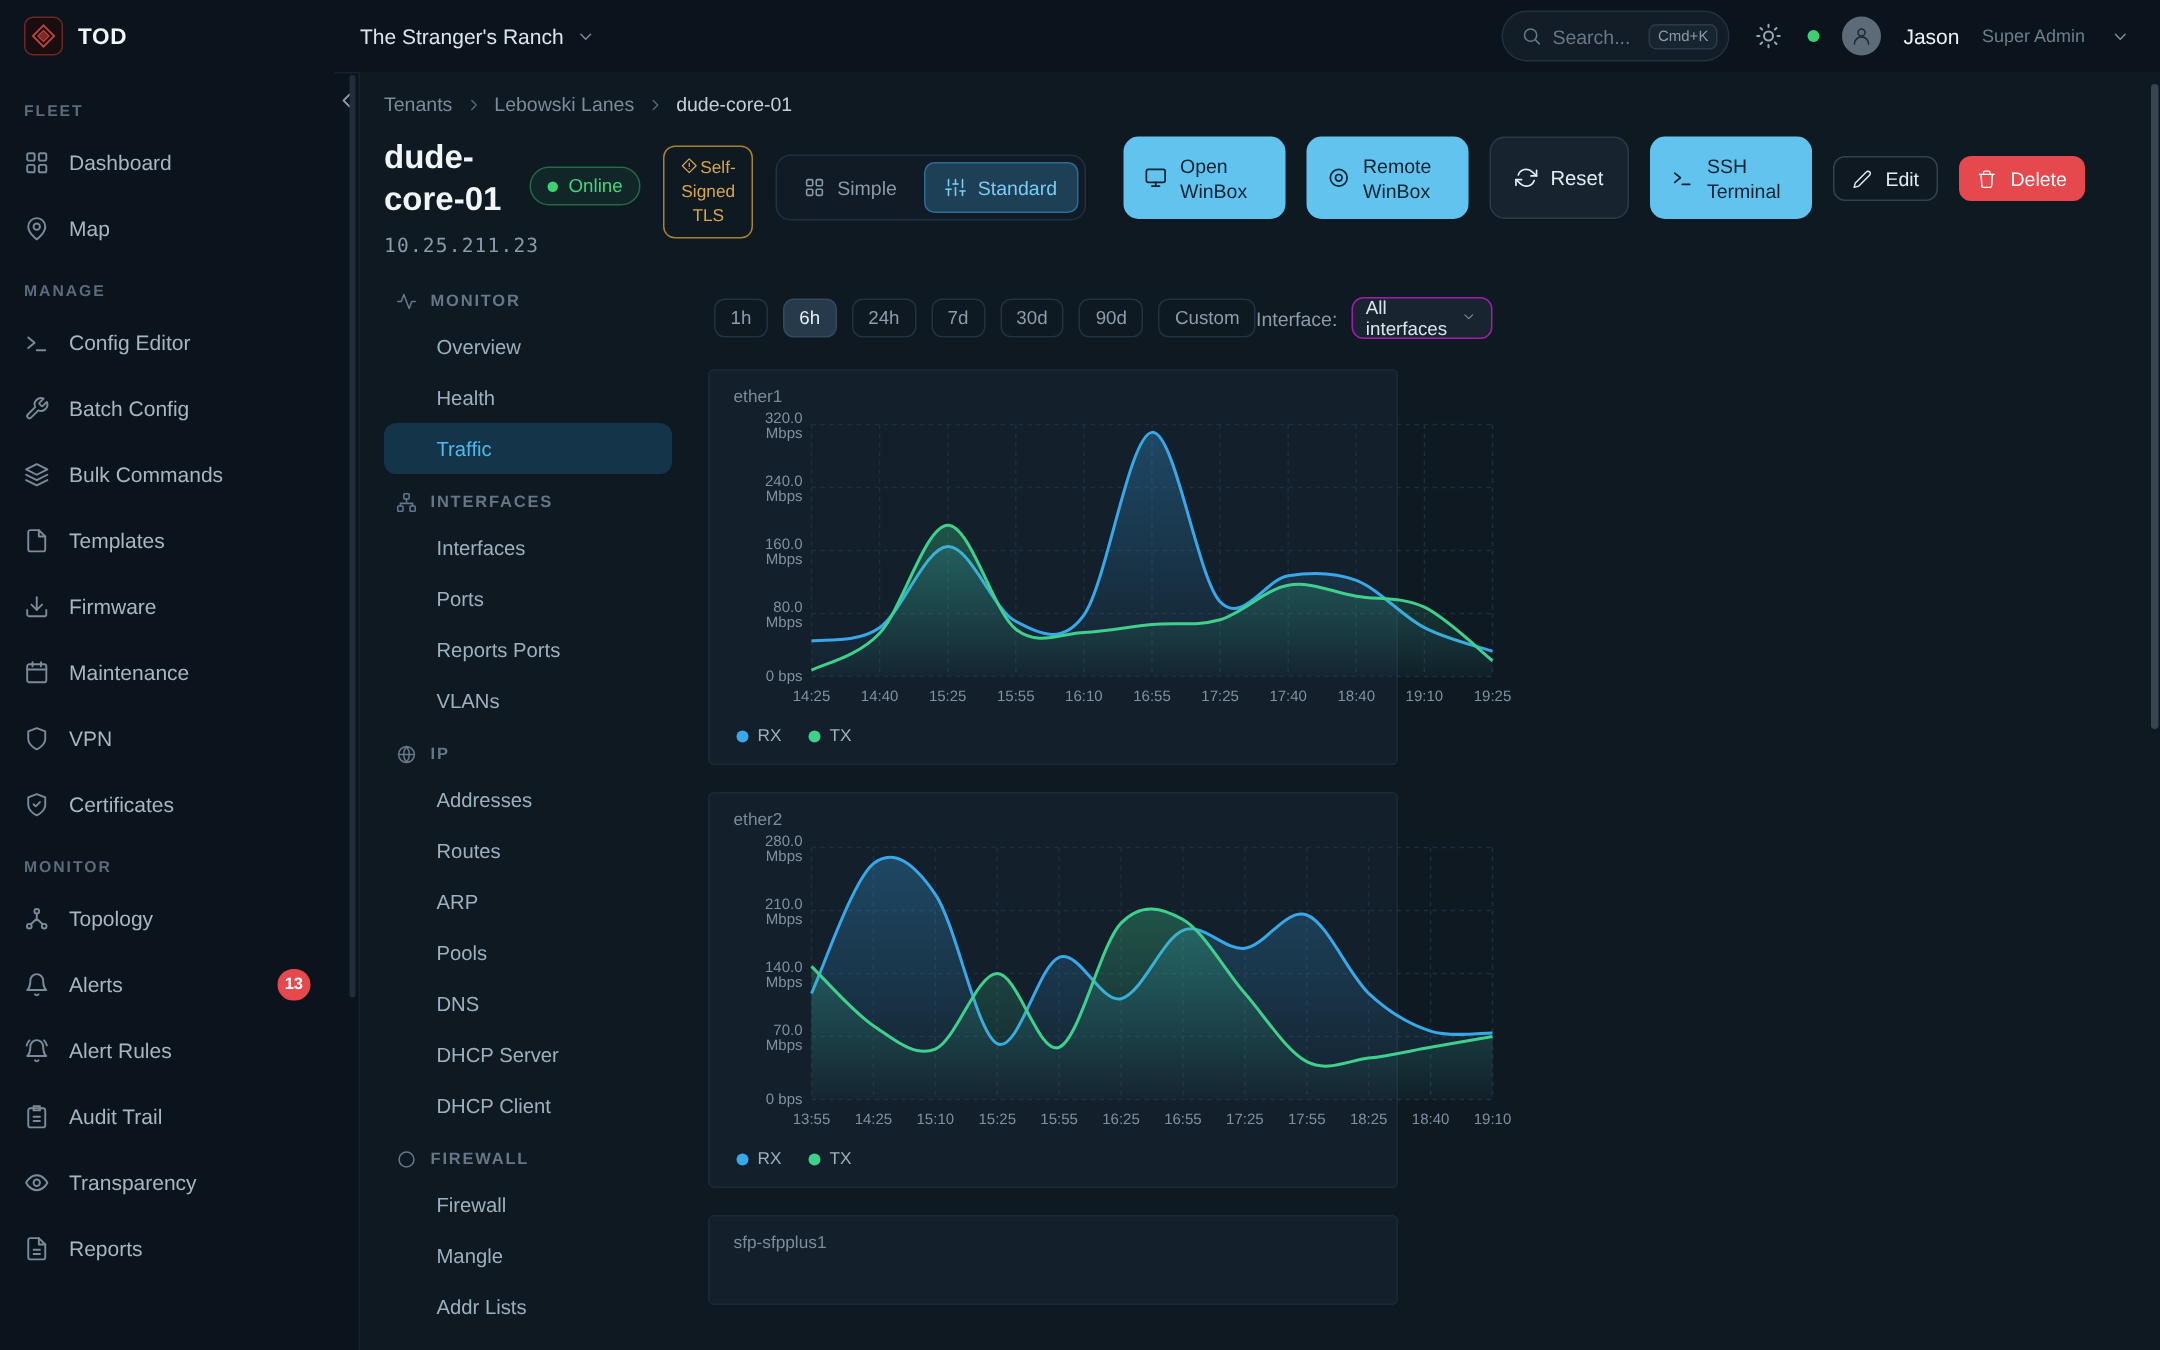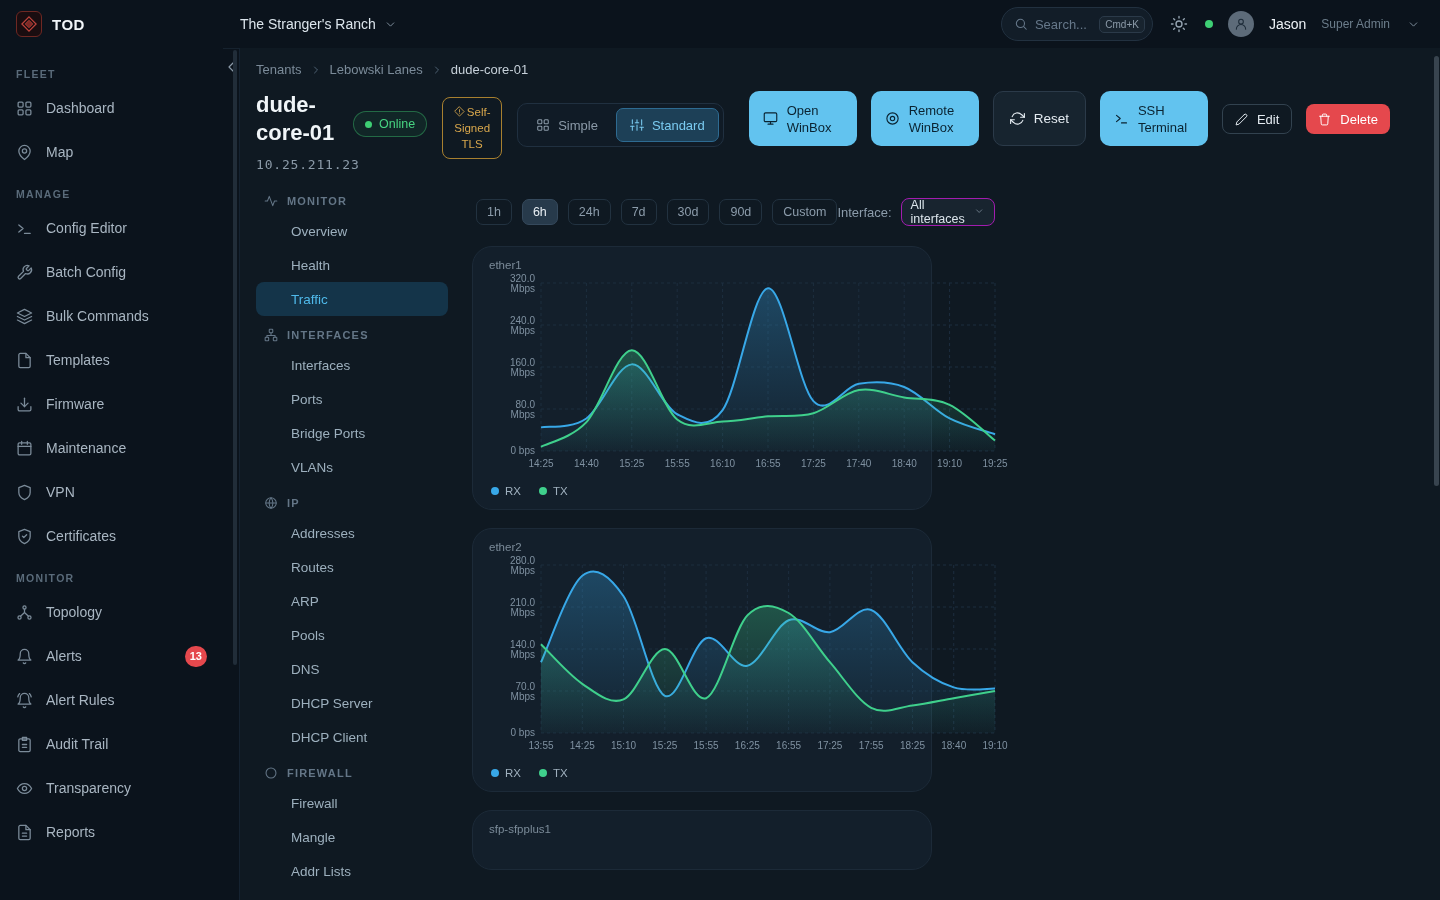--- a/index.html
+++ b/index.html
@@ -83,21 +83,21 @@
 
   .charts-col { width:460px; padding-top:16px; }
   .charts-toolbar { display:flex; align-items:center; margin-bottom:20px; padding-left:4px; }
   .ranges { display:flex; gap:10px; }
   .range-btn { height:26px; padding:0 10px; border-radius:7px; border:1px solid #223240; background:none; color:#8c9cab; font-size:12.5px; font-family:inherit; cursor:pointer; }
   .range-btn.active { background:#273a4b; border-color:#35495c; color:#e9eff4; }
   .iface { margin-left:auto; display:flex; align-items:center; gap:9px; }
   .iface-label { font-size:13px; color:#8c9cab; }
   .iface-select { display:flex; align-items:center; gap:7px; height:28px; padding:0 9px; background:#18242f; border:1px solid #a21caf; border-radius:8px; font-size:12.5px; color:#dce5ec; cursor:pointer; }
 
-  .card { background:#131f2b; border:1px solid #1c2a38; border-radius:20px; padding:12px 16px; margin-bottom:18px; }
+  .card { background:#131f2b; border:1px solid #1c2a38; border-radius:4px; padding:12px 16px; margin-bottom:18px; }
   .card-title { font-size:11.5px; color:#7b8b99; }
   .chart { display:block; width:520px; margin-top:2px; overflow:visible; }
   .grid { stroke:#1d2e3f; stroke-width:1; stroke-dasharray:3 3; }
   .tick { fill:#7f91a1; font-size:10px; font-family:"Liberation Sans",sans-serif; }
   .legend { display:flex; gap:18px; margin-top:6px; padding-left:2px; }
   .legend-item { display:flex; align-items:center; gap:6px; font-size:11.5px; color:#9fb0be; }
   .legend .dot { width:8px; height:8px; border-radius:50%; display:inline-block; }
   .card-stub { height:60px; }
 
   .page-scrollthumb { position:absolute; right:1px; top:56px; width:5px; height:430px; border-radius:3px; background:#38444f; }
@@ -454,21 +454,21 @@
           <div class="subnav-label"><span class="icn">
               <svg viewBox="0 0 24 24" fill="none" stroke="currentColor" stroke-width="1.8" stroke-linecap="round" stroke-linejoin="round">
                 <rect x="9" y="2" width="6" height="6" rx="1"></rect>
                 <rect x="2" y="16" width="6" height="6" rx="1"></rect>
                 <rect x="16" y="16" width="6" height="6" rx="1"></rect>
                 <path d="M12 8v3M5 16v-3h14v3"></path>
               </svg>
             </span>INTERFACES</div>
           <div class="subnav-item">Interfaces</div>
           <div class="subnav-item">Ports</div>
-          <div class="subnav-item">Bridge Ports</div>
+          <div class="subnav-item">Reports Ports</div>
           <div class="subnav-item">VLANs</div>
           <div class="subnav-label"><span class="icn">
               <svg viewBox="0 0 24 24" fill="none" stroke="currentColor" stroke-width="1.8" stroke-linecap="round" stroke-linejoin="round">
                 <circle cx="12" cy="12" r="9"></circle>
                 <path d="M3 12h18"></path>
                 <path d="M12 3a14 14 0 0 1 0 18 14 14 0 0 1 0-18z"></path>
               </svg>
             </span>IP</div>
           <div class="subnav-item">Addresses</div>
           <div class="subnav-item">Routes</div>

